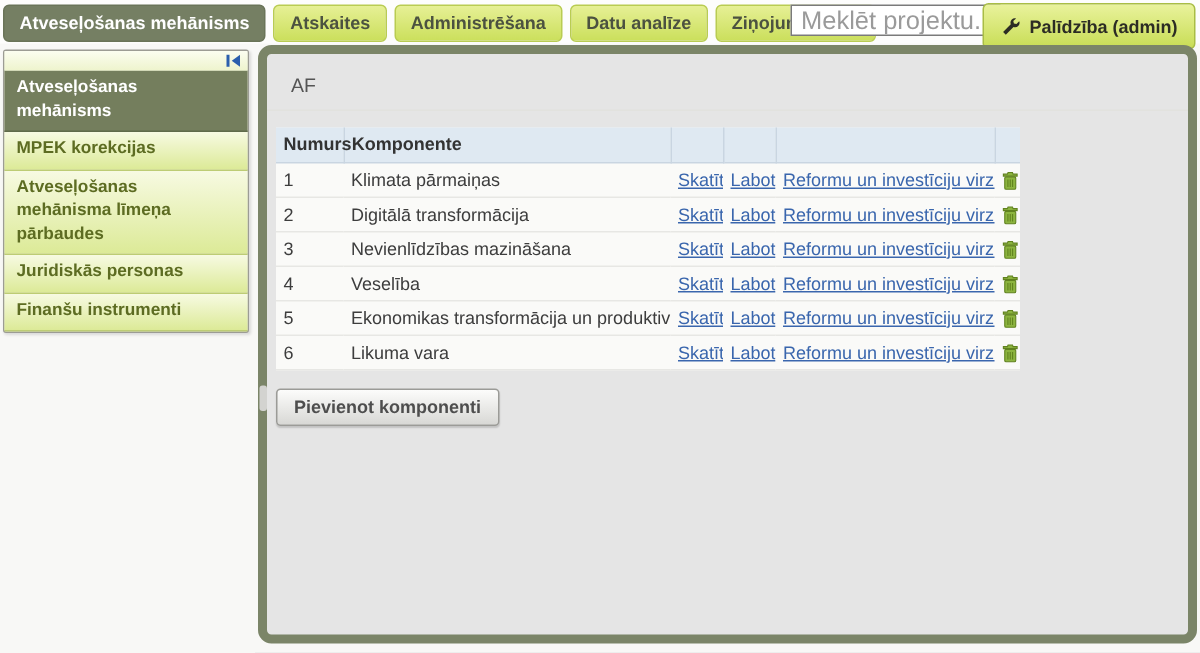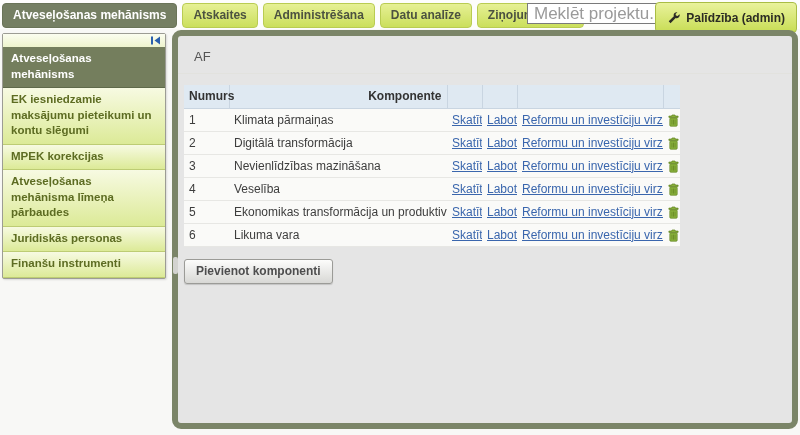--- a/index.html
+++ b/index.html
@@ -105,21 +105,21 @@
   }
   table.components th {
     background: #dfe9f2;
     border-right: 1px solid #c9d5e1;
     border-bottom: 1px solid #c9d5e1;
     font-weight: bold; font-size: 12px; color: #333;
     height: 23px; padding: 2px 5px;
   }
   table.components th:last-child { border-right: none; }
   th.h-number { text-align: left; }
-  th.h-component { text-align: right; }
+  th.h-component { text-align: left; }
   table.components td {
     height: 23px; padding: 2px 5px;
     border-bottom: 1px solid #e7e7e4;
     white-space: nowrap; overflow: hidden;
     vertical-align: middle;
   }
   td.c-link a {
     color: #3a66ad; text-decoration: underline; cursor: pointer;
   }
   td.c-trash { text-align: center; padding: 2px 2px; }
@@ -160,21 +160,20 @@
 </div>
 
 <div class="sidebar">
   <div class="sidebar-collapse-row">
     <svg width="11" height="9" viewBox="0 0 11 9">
       <rect x="1" y="0.5" width="2" height="8" fill="#2b5fad"></rect>
       <path d="M10 0.5 L4.5 4.5 L10 8.5 Z" fill="#2b5fad"></path>
     </svg>
   </div>
   <div class="side-item active">Atveseļošanas mehānisms</div>
-  <div class="side-item">EK iesniedzamie maksājumu pieteikumi un kontu slēgumi</div>
   <div class="side-item">MPEK korekcijas</div>
   <div class="side-item">Atveseļošanas mehānisma līmeņa pārbaudes</div>
   <div class="side-item">Juridiskās personas</div>
   <div class="side-item">Finanšu instrumenti</div>
 </div>
 
 <div class="frame">
   <div class="scroll-thumb"></div>
   <div class="frame-title">AF</div>
 

